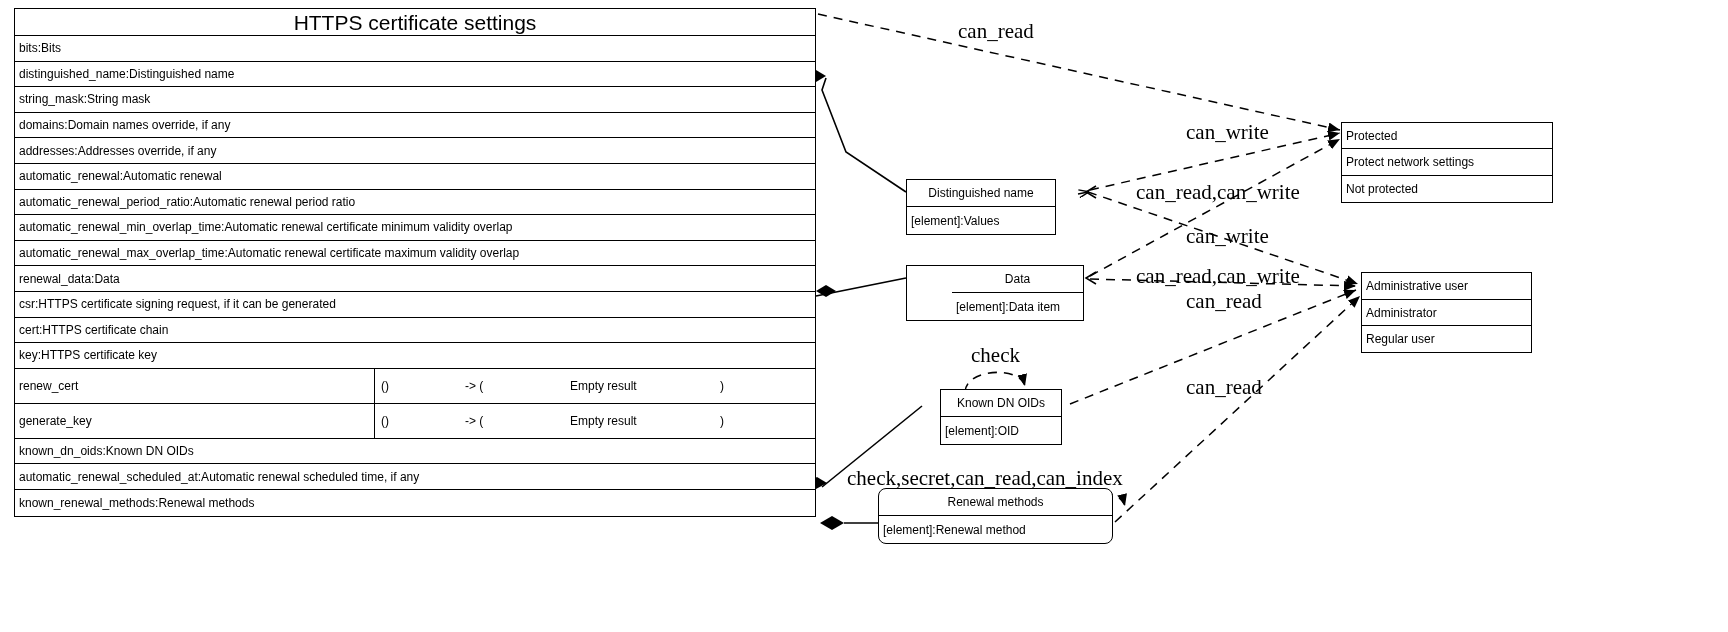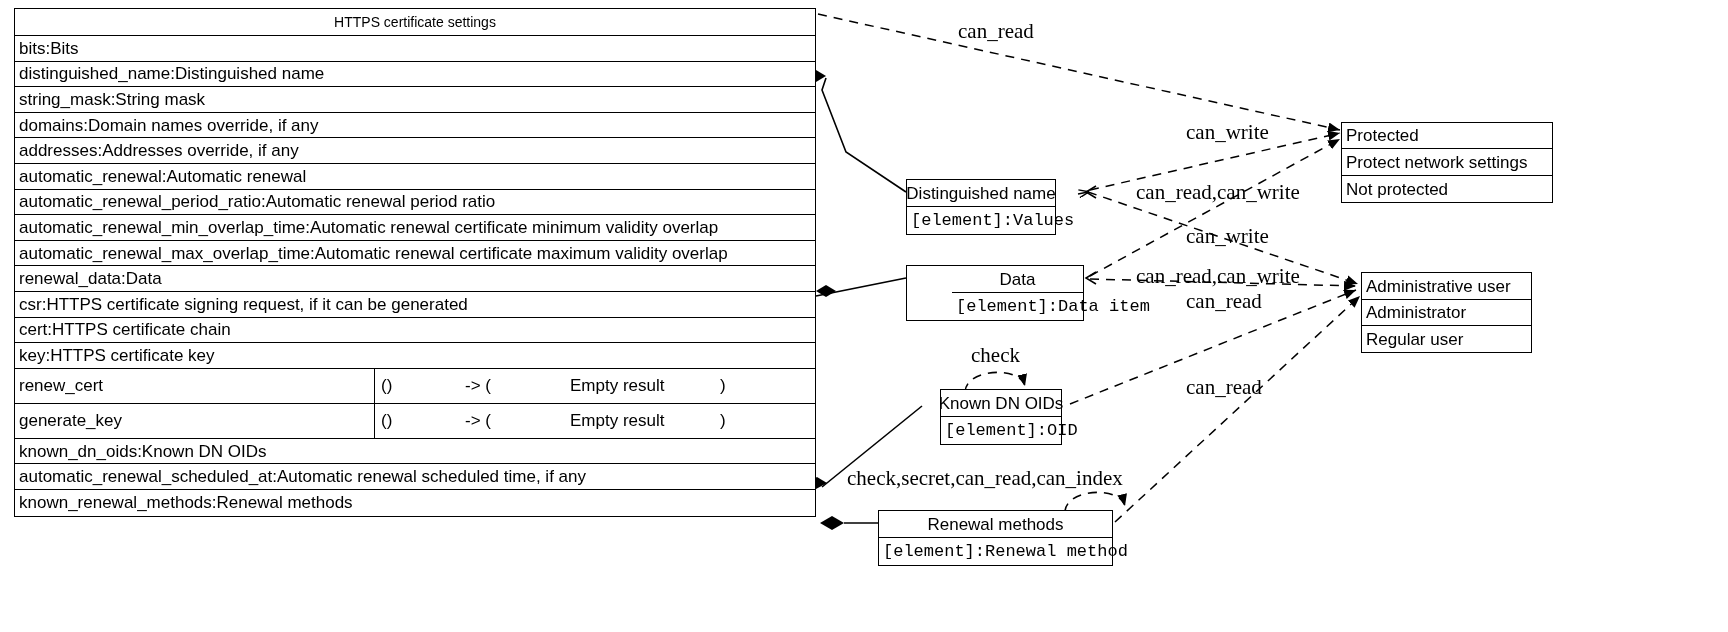--- a/index.html
+++ b/index.html
@@ -28,39 +28,39 @@
   }
   .uml-box {
     position: absolute;
     border: 1.5px solid #000;
     background: #fff;
     box-sizing: border-box;
   }
   .uml-row {
     border-bottom: 1.5px solid #000;
     box-sizing: border-box;
-    font-size: 17px;
+    font-size: 12px;
     line-height: 1;
     white-space: nowrap;
     display: flex;
     align-items: center;
   }
   .uml-row:last-child {
     border-bottom: none;
   }
   
   #main-class {
     left: 14px;
     top: 8px;
     width: 802px;
   }
   #main-class .title {
     justify-content: center;
     height: 27px;
-    font-size: 14px;
+    font-size: 21px;
   }
   #main-class .attr {
     height: 25.6px;
     padding-left: 4px;
   }
   #main-class .method {
     height: 35px;
     padding: 0;
     display: flex;
     align-items: stretch;
@@ -88,36 +88,35 @@
 
   
   .small-box .title {
     justify-content: center;
     height: 27px;
     padding: 0 8px;
   }
   .small-box .field {
     height: 27px;
     padding-left: 4px;
-    font-family: Liberation Mono, monospace;
   }
   .enum-box .title {
     height: 27px;
     padding-left: 4px;
     justify-content: flex-start;
   }
   .enum-box .lit {
     height: 26px;
     padding-left: 4px;
   }
 
   #box-dn       { left: 906px; top: 179px;  width: 150px; }
   #box-data     { left: 906px; top: 265px;  width: 178px; padding-left: 45px; }
   #box-dnoids   { left: 940px; top: 389px;  width: 122px; }
-  #box-renewal  { left: 878px; top: 510px;  width: 235px; }
+  #box-renewal  { left: 878px; top: 488px;  width: 235px; border-radius: 8px; }
   #box-protect  { left: 1341px; top: 122px; width: 212px; }
   #box-admin    { left: 1361px; top: 272px; width: 171px; }
 
   .edge-label {
     position: absolute;
     font-family: "Liberation Serif", serif;
     font-size: 21px;
     white-space: nowrap;
     color: #000;
     line-height: 1;

